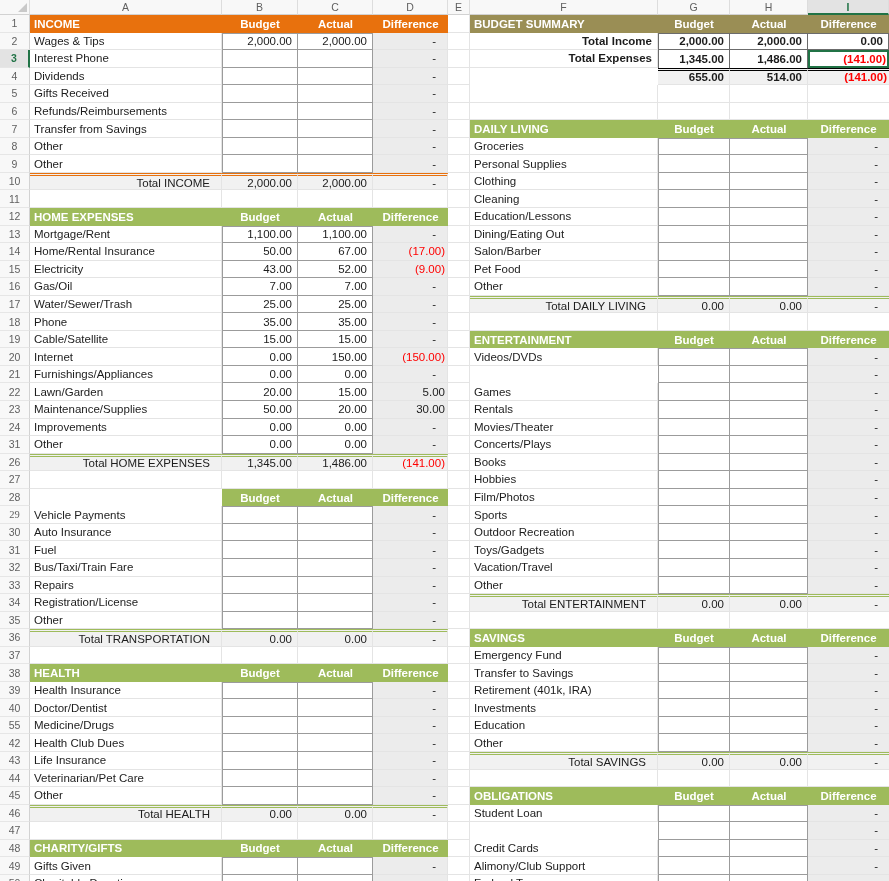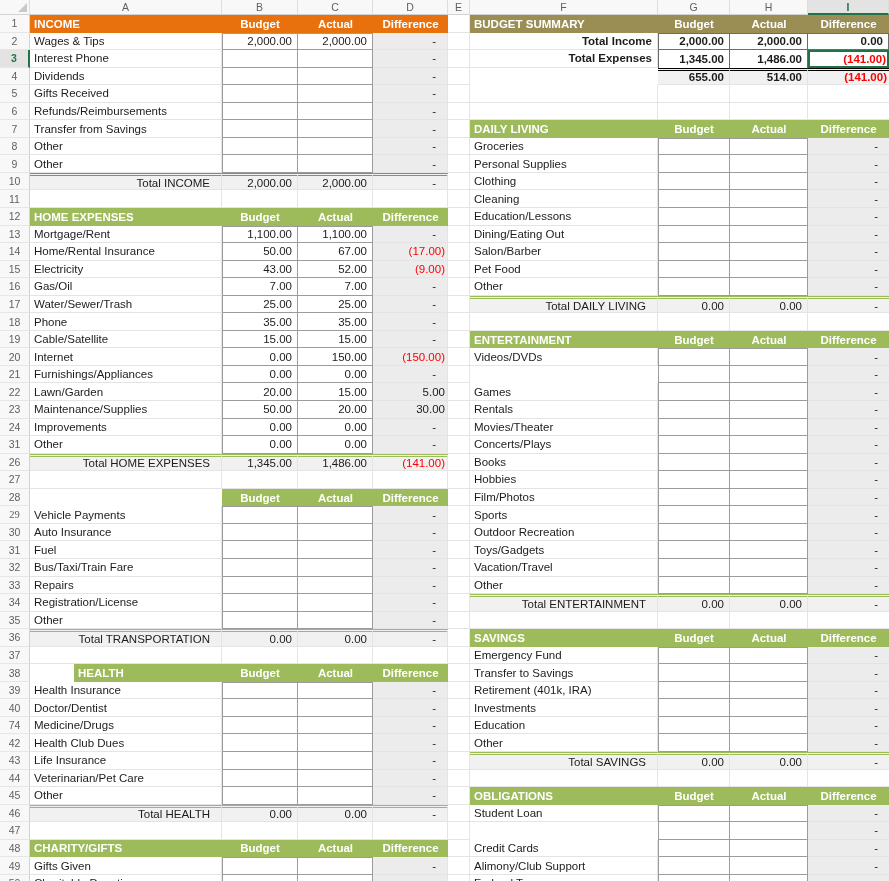--- a/index.html
+++ b/index.html
@@ -117,21 +117,21 @@
     <div class="rowhead" style="grid-area: 32 / 1;">31</div>
     <div class="rowhead" style="grid-area: 33 / 1;">32</div>
     <div class="rowhead" style="grid-area: 34 / 1;">33</div>
     <div class="rowhead" style="grid-area: 35 / 1;">34</div>
     <div class="rowhead" style="grid-area: 36 / 1;">35</div>
     <div class="rowhead" style="grid-area: 37 / 1;">36</div>
     <div class="rowhead" style="grid-area: 38 / 1;">37</div>
     <div class="rowhead" style="grid-area: 39 / 1;">38</div>
     <div class="rowhead" style="grid-area: 40 / 1;">39</div>
     <div class="rowhead" style="grid-area: 41 / 1;">40</div>
-    <div class="rowhead" style="grid-area: 42 / 1;">74</div>
+    <div class="rowhead" style="grid-area: 42 / 1;">55</div>
     <div class="rowhead" style="grid-area: 43 / 1;">42</div>
     <div class="rowhead" style="grid-area: 44 / 1;">43</div>
     <div class="rowhead" style="grid-area: 45 / 1;">44</div>
     <div class="rowhead" style="grid-area: 46 / 1;">45</div>
     <div class="rowhead" style="grid-area: 47 / 1;">46</div>
     <div class="rowhead" style="grid-area: 48 / 1;">47</div>
     <div class="rowhead" style="grid-area: 49 / 1;">48</div>
     <div class="rowhead" style="grid-area: 50 / 1;">49</div>
     <div class="rowhead" style="grid-area: 51 / 1;">50</div>
     <div class="cell sec sec-orange lft" style="grid-area: 2 / 2;">INCOME</div>
@@ -457,21 +457,21 @@
     <div class="cell edge sec sec-green ctr edge" style="grid-area: 37 / 10;">Difference</div>
     <div class="cell" style="grid-area: 38 / 2;"></div>
     <div class="cell" style="grid-area: 38 / 3;"></div>
     <div class="cell" style="grid-area: 38 / 4;"></div>
     <div class="cell" style="grid-area: 38 / 5;"></div>
     <div class="cell" style="grid-area: 38 / 6;"></div>
     <div class="cell lft" style="grid-area: 38 / 7;">Emergency Fund</div>
     <div class="cell box bl rgt bt" style="grid-area: 38 / 8;"></div>
     <div class="cell box rgt bt" style="grid-area: 38 / 9;"></div>
     <div class="cell edge diff rgt dash edge" style="grid-area: 38 / 10;">-</div>
-    <div class="cell sec sec-green lft" style="grid-area: 39 / 2; margin-left: 44px;">HEALTH</div>
+    <div class="cell sec sec-green lft" style="grid-area: 39 / 2;">HEALTH</div>
     <div class="cell sec sec-green ctr" style="grid-area: 39 / 3;">Budget</div>
     <div class="cell sec sec-green ctr" style="grid-area: 39 / 4;">Actual</div>
     <div class="cell sec sec-green ctr" style="grid-area: 39 / 5;">Difference</div>
     <div class="cell" style="grid-area: 39 / 6;"></div>
     <div class="cell lft" style="grid-area: 39 / 7;">Transfer to Savings</div>
     <div class="cell box bl rgt" style="grid-area: 39 / 8;"></div>
     <div class="cell box rgt" style="grid-area: 39 / 9;"></div>
     <div class="cell edge diff rgt dash edge" style="grid-area: 39 / 10;">-</div>
     <div class="cell lft" style="grid-area: 40 / 2;">Health Insurance</div>
     <div class="cell box bl rgt bt" style="grid-area: 40 / 3;"></div>

